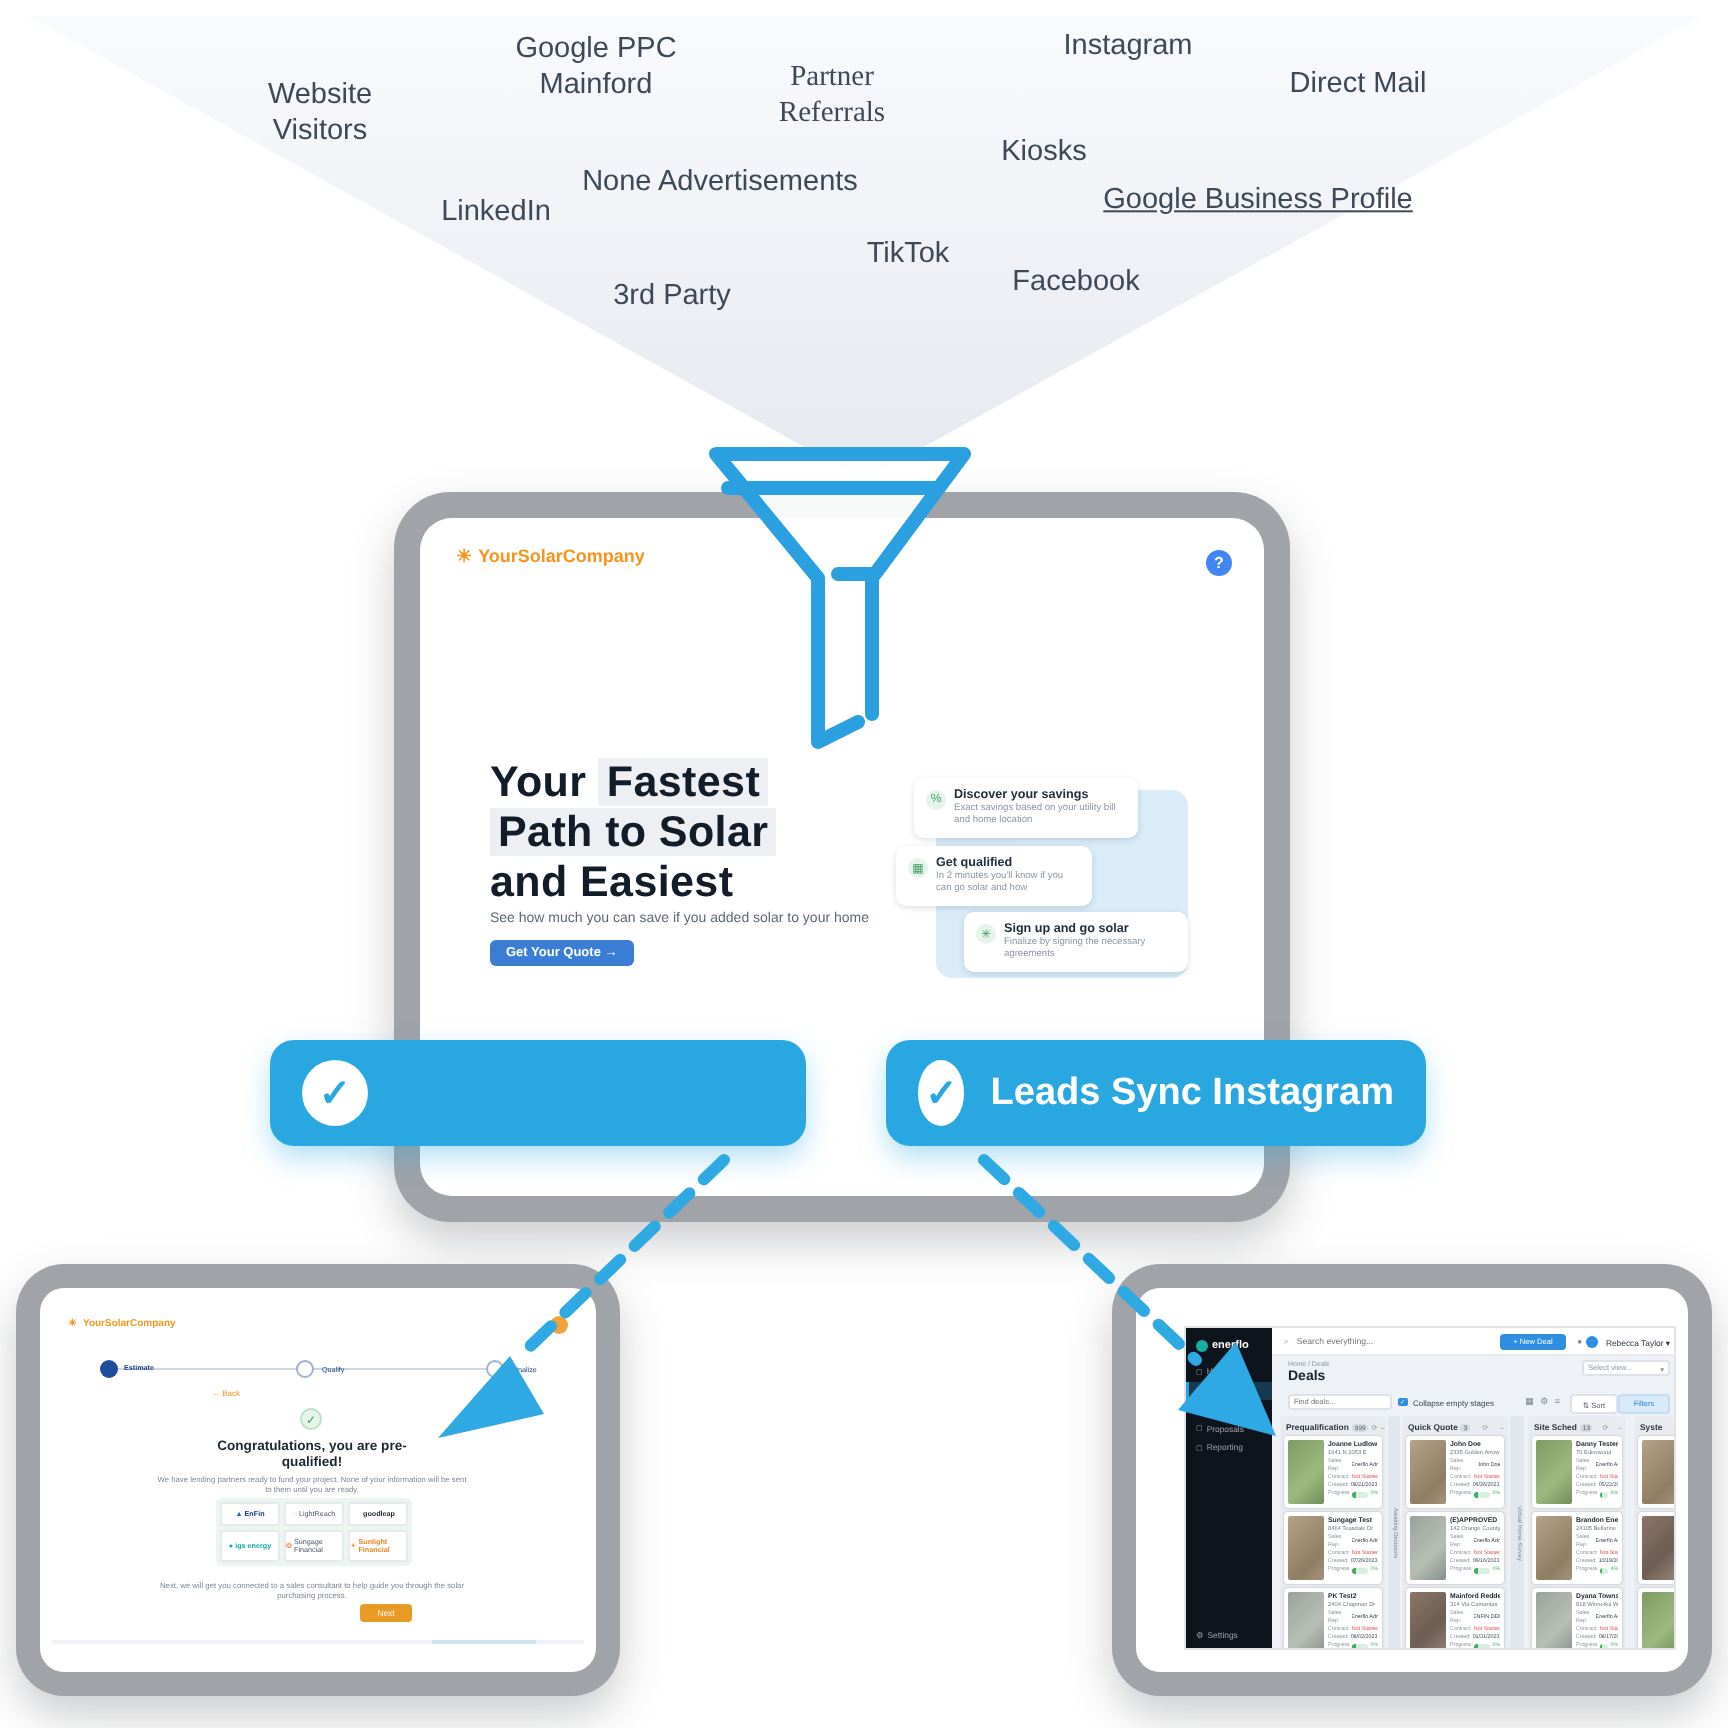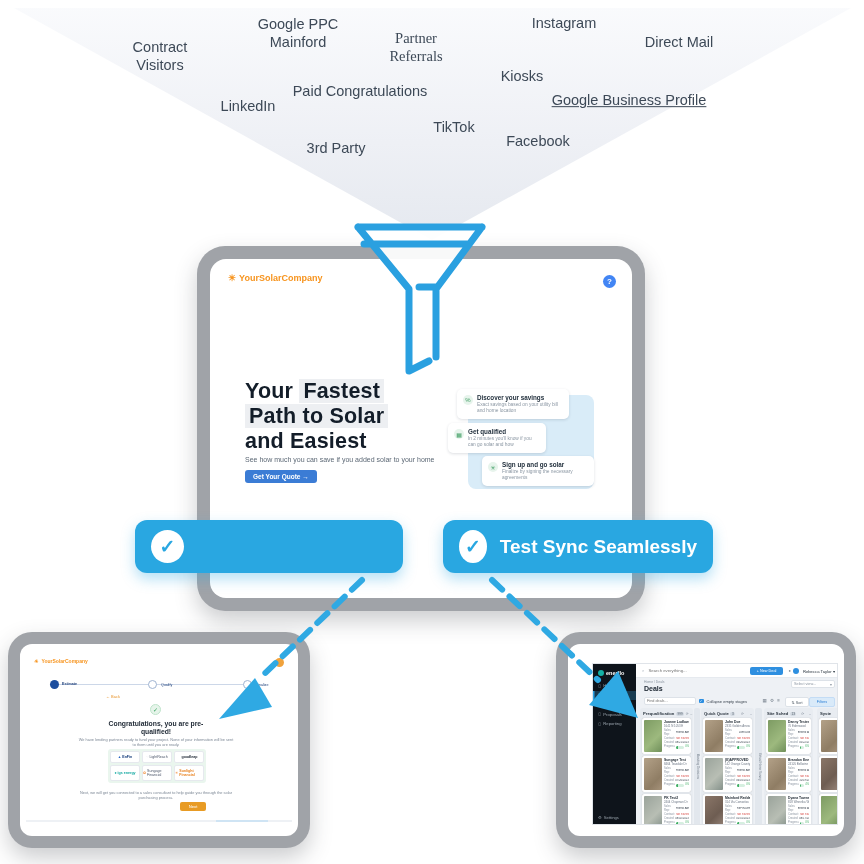--- a/index.html
+++ b/index.html
@@ -187,27 +187,27 @@
   .kstrip:nth-child(1){left:58px;}
   .kstrip:nth-child(2){left:119px;width:7px;}
 </style>
 </head>
 <body>
 
 <div class="stage">
 
   <div class="tri"></div>
   <div class="fl-wrap">
-    <div class="fsrc">Contract Visitors</div>
+    <div class="fsrc">Website Visitors</div>
       <div class="fsrc">Google PPC Mainford</div>
       <div class="fsrc">Partner Referrals</div>
       <div class="fsrc">Instagram</div>
       <div class="fsrc">Direct Mail</div>
       <div class="fsrc">LinkedIn</div>
-      <div class="fsrc">Paid Congratulations</div>
+      <div class="fsrc">None Advertisements</div>
       <div class="fsrc">Kiosks</div>
       <div class="fsrc">Google Business Profile</div>
       <div class="fsrc">3rd Party</div>
       <div class="fsrc">TikTok</div>
       <div class="fsrc">Facebook</div>
   </div>
 
   <div class="tablet t-main">
     <div class="screen">
       <div class="brand hero-brand">
@@ -257,21 +257,21 @@
   <svg class="overlay funnel-svg" viewBox="0 0 864 864">
     <path d="M358 227 H482 L436 289 V358 L409 371 V289 Z" fill="#ffffff" fill-opacity="0.93"></path>
     <path d="M358 227 H482 M358 227 L409 289 L409 371 L429 361 M482 227 L436 289 L436 357 M364 244 H468 M419 287 H435" stroke="#2AA0E0" stroke-width="7" fill="none" stroke-linecap="round" stroke-linejoin="round"></path>
   </svg>
 
   <div class="badge badge-l">
     <span class="badge-check">✓</span>
   </div>
   <div class="badge badge-r">
     <span class="badge-check">✓</span>
-    <span class="badge-txt">Test Sync Seamlessly</span>
+    <span class="badge-txt">Leads Sync Instagram</span>
   </div>
 
   <div class="tablet t-left">
     <div class="screen">
       <div class="brand pq-brand">
         <span class="sun">☀</span>
         <span>YourSolarCompany</span>
       </div>
       <div class="pq-avatar"></div>
       <div class="pq-line"></div>

